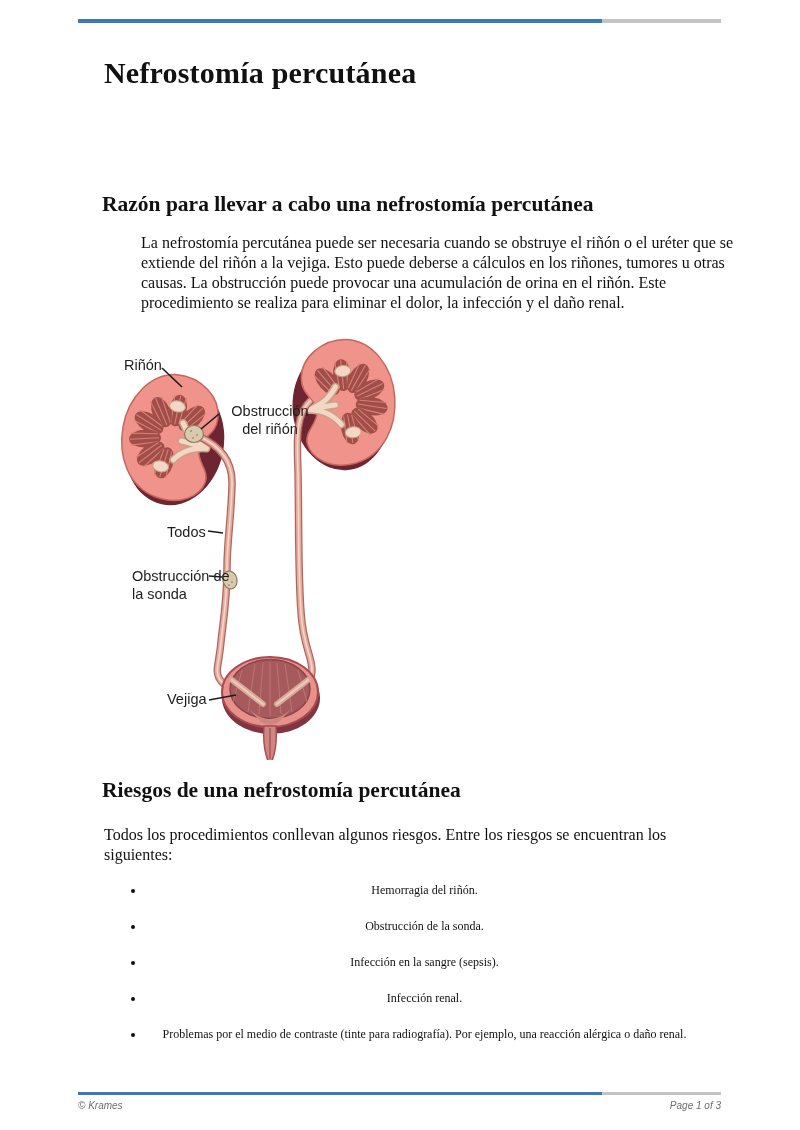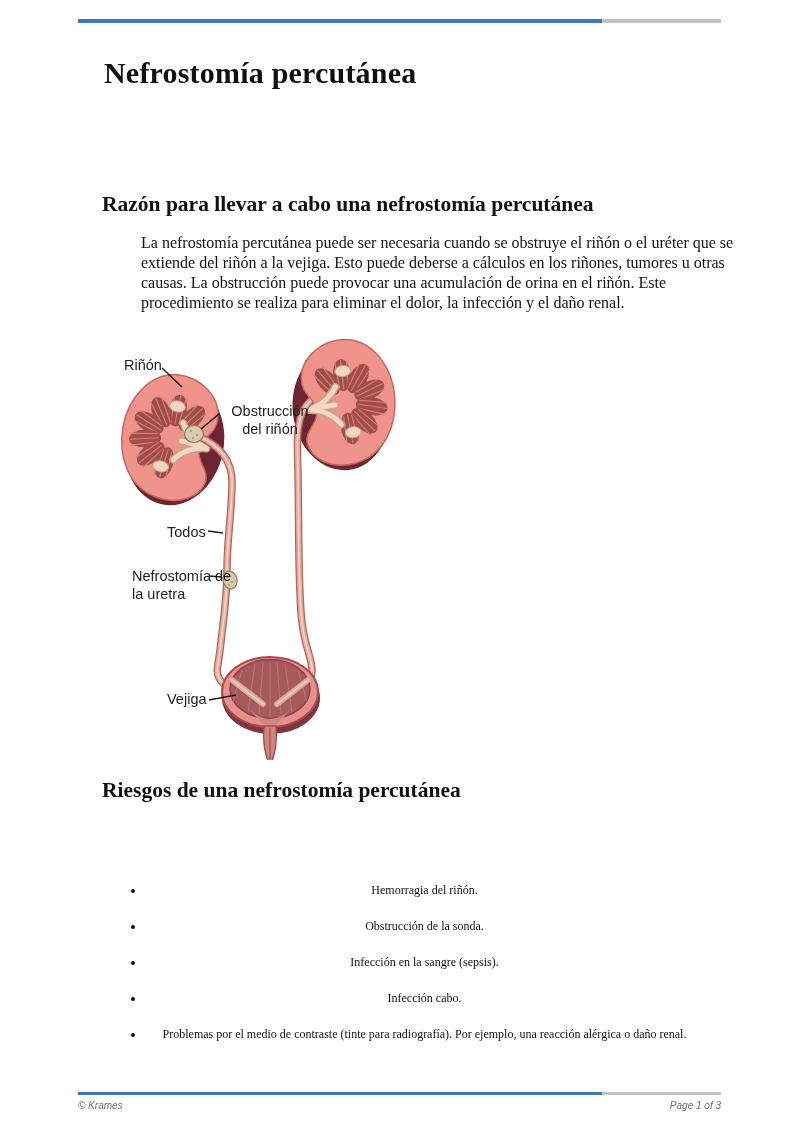--- a/index.html
+++ b/index.html
@@ -156,31 +156,32 @@
         <path d="M114,84 96,99"></path>
         <path d="M103,201 118,203"></path>
         <path d="M104,246 117,247"></path>
         <path d="M104,370 131,365"></path>
       </g>
     </svg>
 
     <div class="fig-label lbl-kidney">Riñón</div>
     <div class="fig-label lbl-kidney-obstruction">Obstrucción del riñón</div>
     <div class="fig-label lbl-ureter">Todos</div>
-    <div class="fig-label lbl-ureter-obstruction">Nefrostomía de la uretra</div>
+    <div class="fig-label lbl-ureter-obstruction">Obstrucción de la sonda</div>
     <div class="fig-label lbl-bladder">Vejiga</div>
   </div>
 
   <h2 class="sec-heading" style="top:778px;">Riesgos de una nefrostomía percutánea</h2>
+  <div class="para" style="top:825px;">Todos los procedimientos conllevan algunos riesgos. Entre los riesgos se encuentran los siguientes:</div>
 
   <ul class="risk-list">
     <li>Hemorragia del riñón.</li>
     <li>Obstrucción de la sonda.</li>
     <li>Infección en la sangre (sepsis).</li>
-    <li>Infección cabo.</li>
+    <li>Infección renal.</li>
     <li>Problemas por el medio de contraste (tinte para radiografía). Por ejemplo, una reacción alérgica o daño renal.</li>
   </ul>
 
   <div class="rule rule-bottom">
     <div class="blue"></div>
     <div class="gray"></div>
   </div>
   <div class="footer-text footer-left">© Krames</div>
   <div class="footer-text footer-right">Page 1 of 3</div>
 

